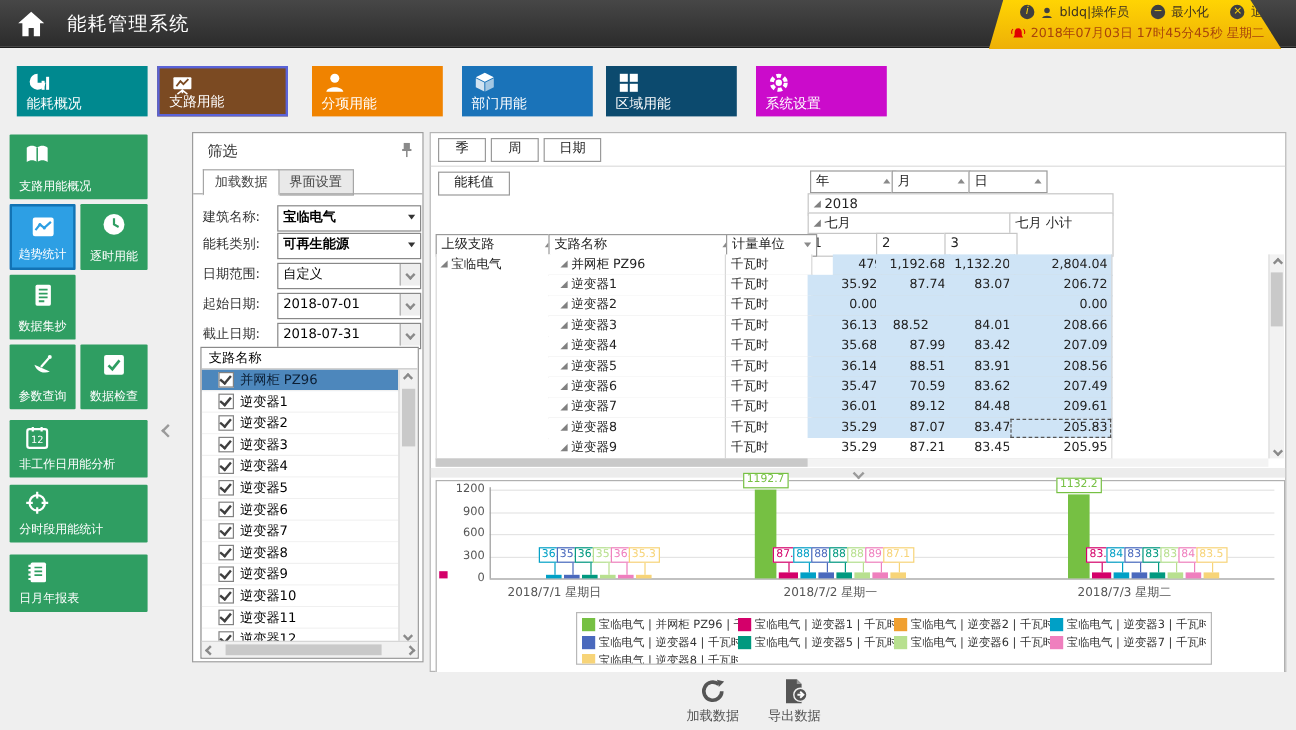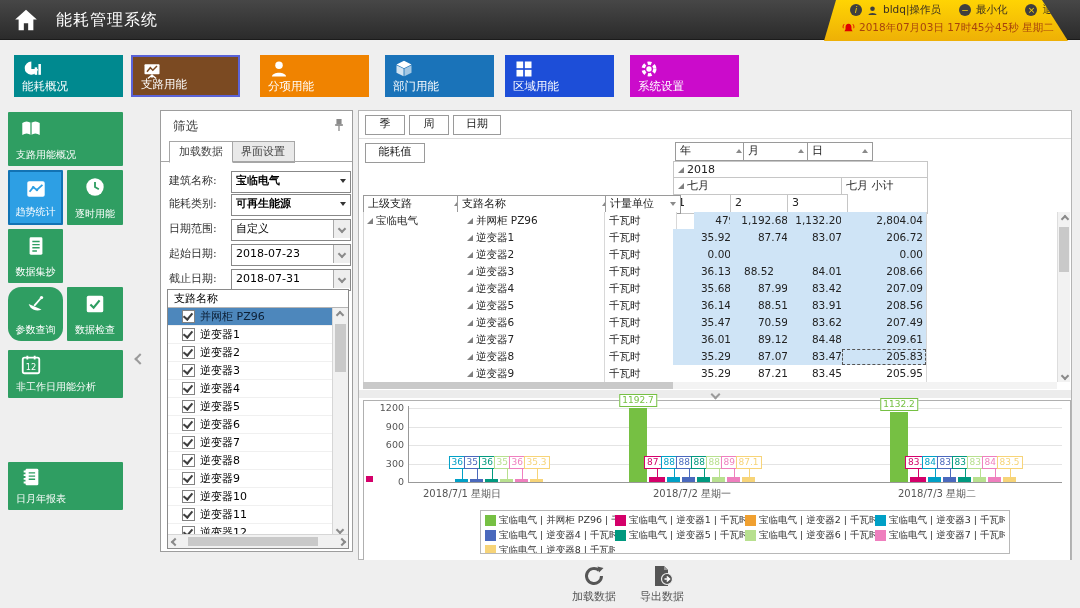--- a/index.html
+++ b/index.html
@@ -161,21 +161,21 @@
     <div class="nav-lab">分项用能</div>
   </div>
   <div class="abs nav-tile" style="left:385px;background:#1a73b9;">
     <svg class="nav-ico" viewBox="0 0 24 24">
         <path d="M12 2l9 4.5-9 4.5-9-4.5z" fill="#fff"></path>
         <path d="M3 7.5l8.5 4.3v9L3 16.5z" fill="#fff" opacity=".8"></path>
         <path d="M21 7.5l-8.5 4.3v9l8.5-4.3z" fill="#fff" opacity=".6"></path>
       </svg>
     <div class="nav-lab">部门用能</div>
   </div>
-  <div class="abs nav-tile" style="left:505px;background:#1d4ed8;">
+  <div class="abs nav-tile" style="left:505px;background:#0c4a6e;">
     <svg class="nav-ico" viewBox="0 0 24 24">
         <rect x="3" y="3" width="8" height="8" fill="#fff"></rect>
         <rect x="13" y="3" width="8" height="8" fill="#fff"></rect>
         <rect x="3" y="13" width="8" height="8" fill="#fff"></rect>
         <rect x="13" y="13" width="8" height="8" fill="#fff"></rect>
       </svg>
     <div class="nav-lab">区域用能</div>
   </div>
   <div class="abs nav-tile" style="left:630px;background:#cb0bcb;">
     <svg class="nav-ico" viewBox="0 0 24 24">
@@ -208,21 +208,21 @@
       </svg>
     <div class="sb-lab">逐时用能</div>
   </div>
   <div class="abs sbar-tile" style="left:8px;top:229px;width:55px;height:54px;">
     <svg class="sb-ico" viewBox="0 0 24 24">
         <rect x="5" y="2.5" width="14" height="19" rx="1.5" fill="#fff"></rect>
         <path d="M8 7h8M8 10.5h8M8 14h8M8 17.5h5" stroke="#2f9e62" stroke-width="1.6"></path>
       </svg>
     <div class="sb-lab">数据集抄</div>
   </div>
-  <div class="abs sbar-tile" style="left:8px;top:287px;width:55px;height:54px;border-radius:13px;">
+  <div class="abs sbar-tile" style="left:8px;top:287px;width:55px;height:54px;">
     <svg class="sb-ico" viewBox="0 0 24 24">
         <path d="M4 12a10 10 0 0 0 14 6z" fill="#fff"></path>
         <path d="M10 14l7-8" stroke="#fff" stroke-width="2"></path>
         <circle cx="18" cy="5" r="1.8" fill="#fff"></circle>
       </svg>
     <div class="sb-lab">参数查询</div>
   </div>
   <div class="abs sbar-tile" style="left:67px;top:287px;width:56px;height:54px;">
     <svg class="sb-ico" viewBox="0 0 24 24">
         <rect x="3" y="3" width="18" height="18" rx="2" fill="#fff"></rect>
@@ -230,20 +230,27 @@
       </svg>
     <div class="sb-lab">数据检查</div>
   </div>
   <div class="abs sbar-tile" style="left:8px;top:350px;width:115px;height:48px;">
     <svg class="sb-ico left" style="top:4px;" viewBox="0 0 24 24">
         <rect x="3" y="4" width="18" height="17" rx="2" fill="none" stroke="#fff" stroke-width="2"></rect>
         <path d="M8 2v4M16 2v4" stroke="#fff" stroke-width="2"></path>
         <text x="12" y="17" text-anchor="middle" font-size="9" fill="#fff">12</text>
       </svg>
     <div class="sb-lab left">非工作日用能分析</div>
+  </div>
+  <div class="abs sbar-tile" style="left:8px;top:404px;width:115px;height:48px;">
+    <svg class="sb-ico left" style="top:4px;" viewBox="0 0 24 24">
+        <circle cx="12" cy="12" r="7" fill="none" stroke="#fff" stroke-width="2"></circle>
+        <path d="M12 2v6M12 16v6M2 12h6M16 12h6" stroke="#fff" stroke-width="2"></path>
+      </svg>
+    <div class="sb-lab left">分时段用能统计</div>
   </div>
   <div class="abs sbar-tile" style="left:8px;top:462px;width:115px;height:48px;">
     <svg class="sb-ico left" style="top:4px;" viewBox="0 0 24 24">
         <rect x="6" y="3" width="14" height="18" rx="1.5" fill="#fff"></rect>
         <path d="M9.5 7.5h7M9.5 11h7M9.5 14.5h7" stroke="#2f9e62" stroke-width="1.5"></path>
         <path d="M4 6h3M4 10h3M4 14h3M4 18h3" stroke="#fff" stroke-width="2"></path>
       </svg>
     <div class="sb-lab left">日月年报表</div>
   </div>
   <div class="abs collapse"><span class="chev left" style="border-color:#9a9a9a;"></span></div>
@@ -261,21 +268,21 @@
 
     <div class="f-lab" style="top:60px;">建筑名称:</div>
     <div class="f-ctl bold" style="top:60px;"><span>宝临电气</span><span class="arr tri-down" style="border-top-color:#333;"></span></div>
     <div class="f-lab" style="top:83px;">能耗类别:</div>
     <div class="f-ctl bold" style="top:83px;"><span>可再生能源</span><span class="arr tri-down" style="border-top-color:#333;"></span></div>
     <div class="f-lab" style="top:108px;">日期范围:</div>
     <div class="f-ctl" style="top:108px;"><span>自定义</span><span class="btnarr">
           <span class="chev down" style="width:4px;height:4px;"></span>
         </span></div>
     <div class="f-lab" style="top:133px;">起始日期:</div>
-    <div class="f-ctl" style="top:133px;"><span>2018-07-23</span><span class="btnarr">
+    <div class="f-ctl" style="top:133px;"><span>2018-07-01</span><span class="btnarr">
           <span class="chev down" style="width:4px;height:4px;"></span>
         </span></div>
     <div class="f-lab" style="top:158px;">截止日期:</div>
     <div class="f-ctl" style="top:158px;"><span>2018-07-31</span><span class="btnarr">
           <span class="chev down" style="width:4px;height:4px;"></span>
         </span></div>
 
     <div class="f-list">
       <div class="f-list-h">支路名称</div>
       <div class="f-items" id="branch-items">

